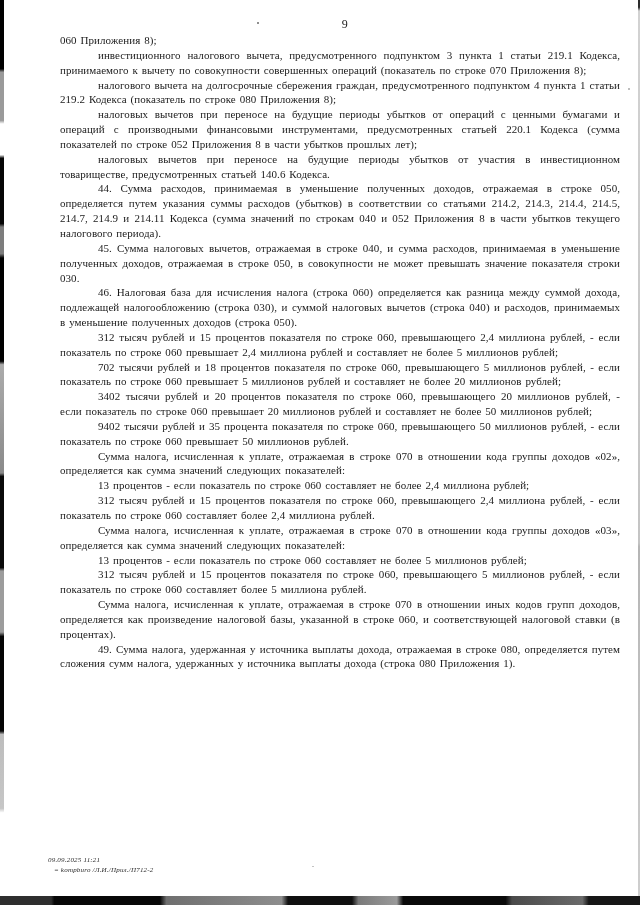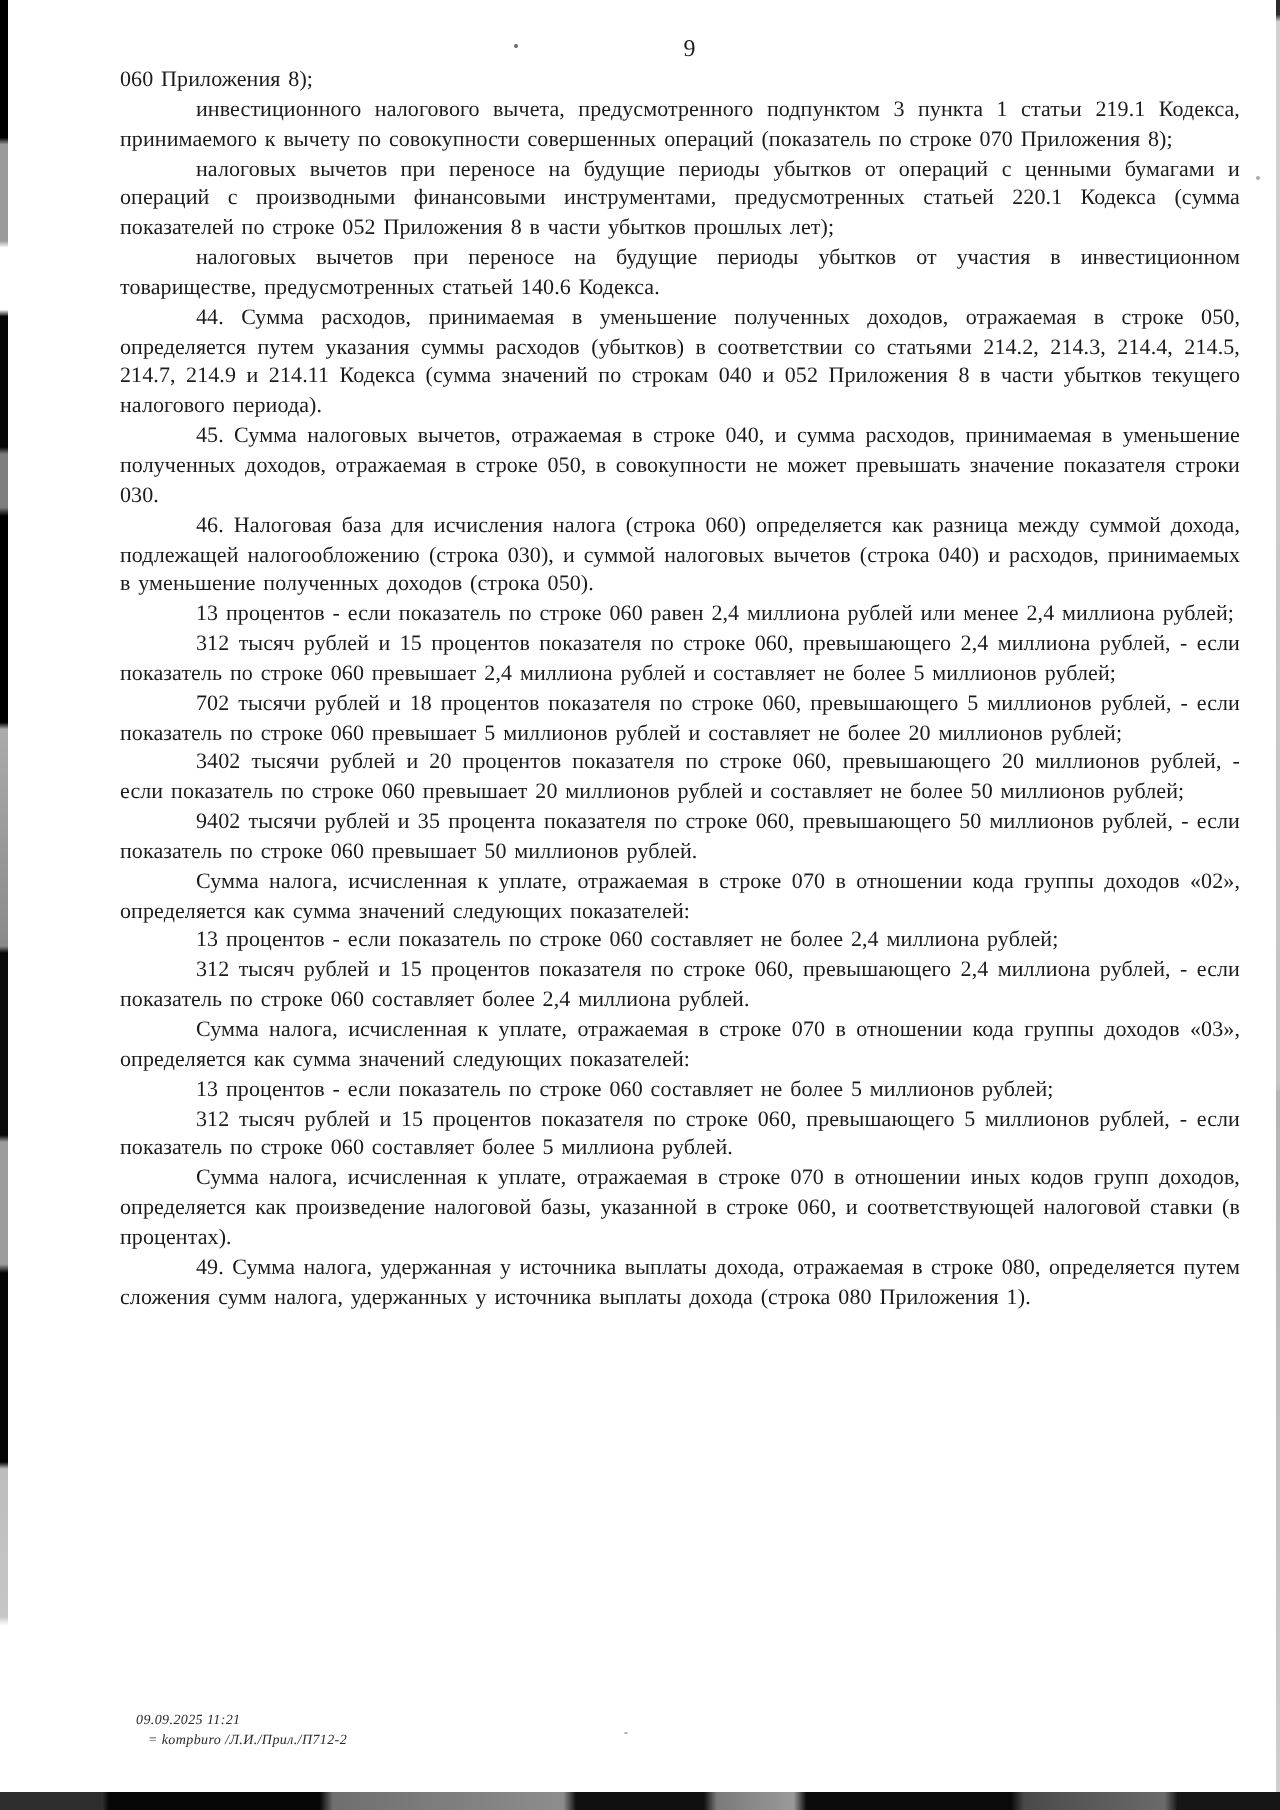--- a/index.html
+++ b/index.html
@@ -91,21 +91,21 @@
     line-height: 14.85px;
     text-align: justify;
     text-indent: 38px;
     word-spacing: 1.1px;
     letter-spacing: 0.05px;
   }
   .doc-body p.no-indent { text-indent: 0; }
 
   .doc-footer {
     position: absolute;
-    left: 68px; top: 855px;
+    left: 48px; top: 855px;
     color: #2a2a2a;
     font-style: italic;
     font-size: 7px;
     line-height: 10px;
     letter-spacing: 0.2px;
   }
   .doc-footer .f2 { padding-left: 6px; }
 </style>
 </head>
 <body>
@@ -115,26 +115,26 @@
   <div class="edge-right"></div>
   <div class="speck s1"></div>
   <div class="speck s2"></div>
   <div class="speck s3"></div>
 
   <div class="page-number">9</div>
 
   <div class="doc-body">
       <p class="para no-indent">060 Приложения 8);</p>
       <p class="para">инвестиционного налогового вычета, предусмотренного подпунктом 3 пункта 1 статьи 219.1 Кодекса, принимаемого к вычету по совокупности совершенных операций (показатель по строке 070 Приложения 8);</p>
+      <p class="para">налогового вычета на долгосрочные сбережения граждан, предусмотренного подпунктом 4 пункта 1 статьи 219.2 Кодекса (показатель по строке 080 Приложения 8);</p>
       <p class="para">налоговых вычетов при переносе на будущие периоды убытков от операций с ценными бумагами и операций с производными финансовыми инструментами, предусмотренных статьей 220.1 Кодекса (сумма показателей по строке 052 Приложения 8 в части убытков прошлых лет);</p>
       <p class="para">налоговых вычетов при переносе на будущие периоды убытков от участия в инвестиционном товариществе, предусмотренных статьей 140.6 Кодекса.</p>
       <p class="para">44. Сумма расходов, принимаемая в уменьшение полученных доходов, отражаемая в строке 050, определяется путем указания суммы расходов (убытков) в соответствии со статьями 214.2, 214.3, 214.4, 214.5, 214.7, 214.9 и 214.11 Кодекса (сумма значений по строкам 040 и 052 Приложения 8 в части убытков текущего налогового периода).</p>
       <p class="para">45. Сумма налоговых вычетов, отражаемая в строке 040, и сумма расходов, принимаемая в уменьшение полученных доходов, отражаемая в строке 050, в совокупности не может превышать значение показателя строки 030.</p>
       <p class="para">46. Налоговая база для исчисления налога (строка 060) определяется как разница между суммой дохода, подлежащей налогообложению (строка 030), и суммой налоговых вычетов (строка 040) и расходов, принимаемых в уменьшение полученных доходов (строка 050).</p>
-      <p class="para">13 процентов - если показатель по строке 060 равен 2,4 миллиона рублей или менее 2,4 миллиона рублей;</p>
       <p class="para">312 тысяч рублей и 15 процентов показателя по строке 060, превышающего 2,4 миллиона рублей, - если показатель по строке 060 превышает 2,4 миллиона рублей и составляет не более 5 миллионов рублей;</p>
       <p class="para">702 тысячи рублей и 18 процентов показателя по строке 060, превышающего 5 миллионов рублей, - если показатель по строке 060 превышает 5 миллионов рублей и составляет не более 20 миллионов рублей;</p>
       <p class="para">3402 тысячи рублей и 20 процентов показателя по строке 060, превышающего 20 миллионов рублей, - если показатель по строке 060 превышает 20 миллионов рублей и составляет не более 50 миллионов рублей;</p>
       <p class="para">9402 тысячи рублей и 35 процента показателя по строке 060, превышающего 50 миллионов рублей, - если показатель по строке 060 превышает 50 миллионов рублей.</p>
       <p class="para">Сумма налога, исчисленная к уплате, отражаемая в строке 070 в отношении кода группы доходов «02», определяется как сумма значений следующих показателей:</p>
       <p class="para">13 процентов - если показатель по строке 060 составляет не более 2,4 миллиона рублей;</p>
       <p class="para">312 тысяч рублей и 15 процентов показателя по строке 060, превышающего 2,4 миллиона рублей, - если показатель по строке 060 составляет более 2,4 миллиона рублей.</p>
       <p class="para">Сумма налога, исчисленная к уплате, отражаемая в строке 070 в отношении кода группы доходов «03», определяется как сумма значений следующих показателей:</p>
       <p class="para">13 процентов - если показатель по строке 060 составляет не более 5 миллионов рублей;</p>
       <p class="para">312 тысяч рублей и 15 процентов показателя по строке 060, превышающего 5 миллионов рублей, - если показатель по строке 060 составляет более 5 миллиона рублей.</p>

